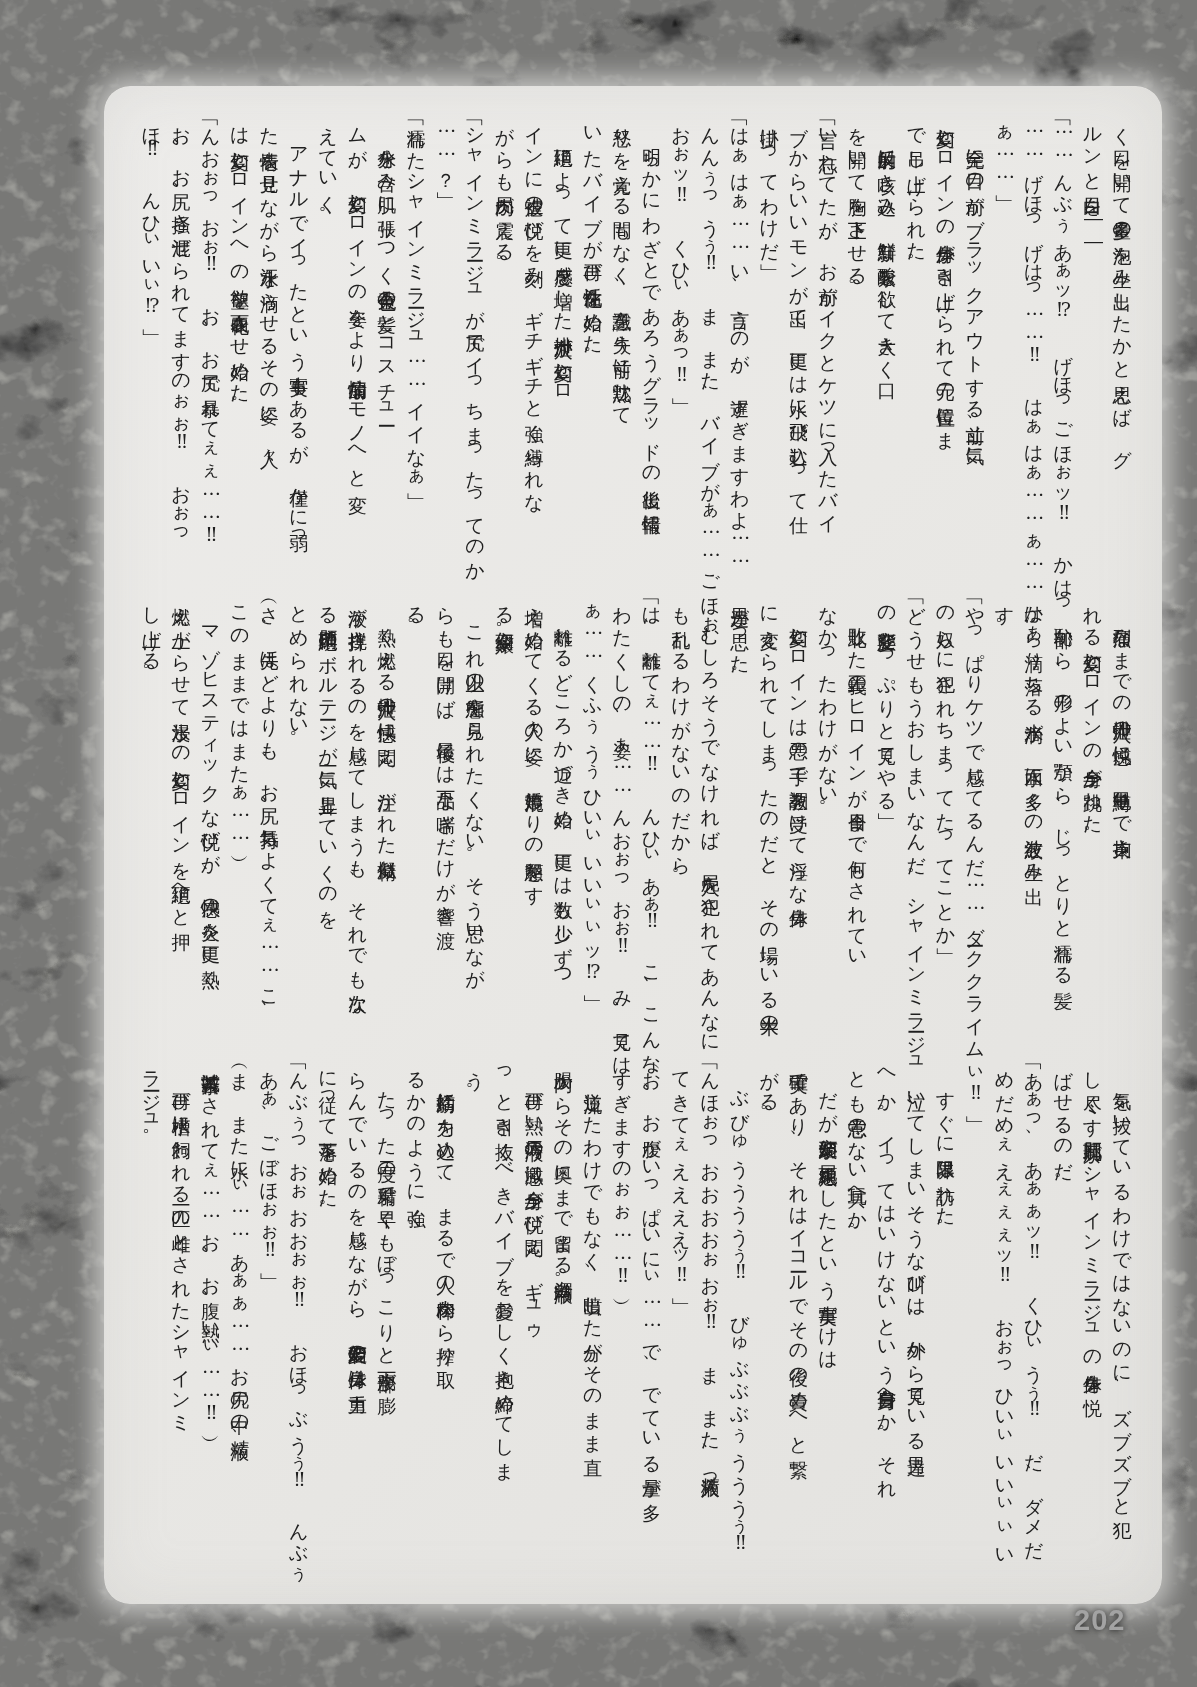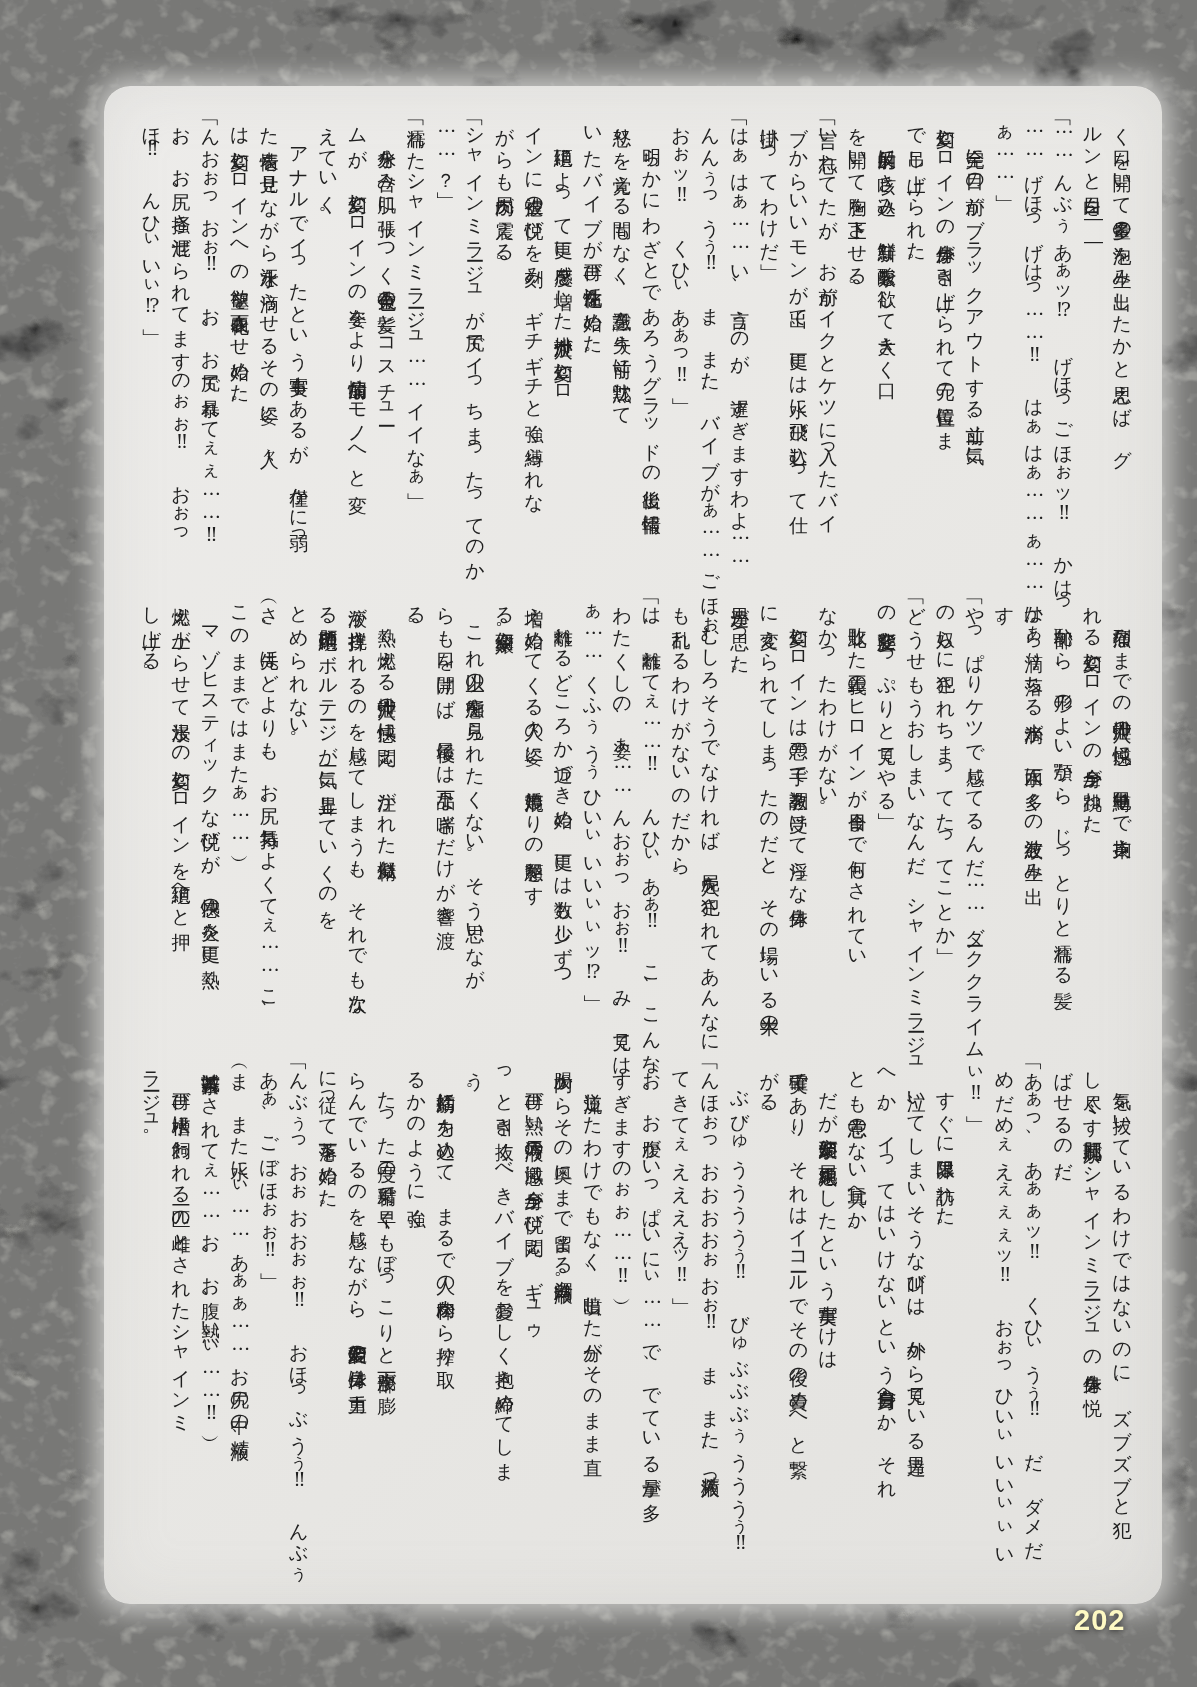--- a/index.html
+++ b/index.html
@@ -23,21 +23,21 @@
     font-size:19px;
     color:#1f1f1f;
     letter-spacing:1px;
   }
   .tline{line-height:29.4px;white-space:nowrap;}
   .band1{top:28px;right:25px;height:466px;}
   .band2{top:507px;right:25px;height:462px;}
   .band3{top:972px;right:25px;height:470px;}
   .page-num{
     position:absolute;left:1074px;top:1604px;
-    color:#fef9c3;
+    color:#a3a3a3;
     font-family:"Liberation Sans","DejaVu Sans",sans-serif;
     font-weight:bold;font-size:29px;letter-spacing:1px;
     text-shadow:0 0 6px rgba(0,0,0,0.8);
   }
 </style>
 </head>
 <body>
 
 <div class="stage">
 

